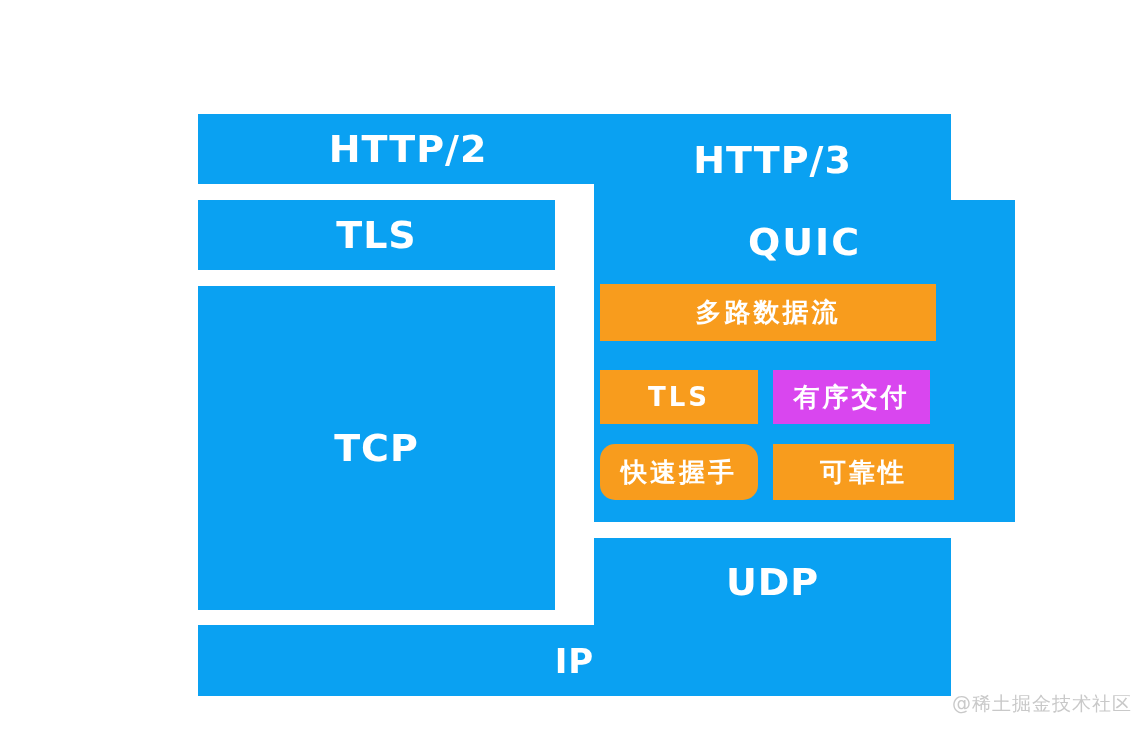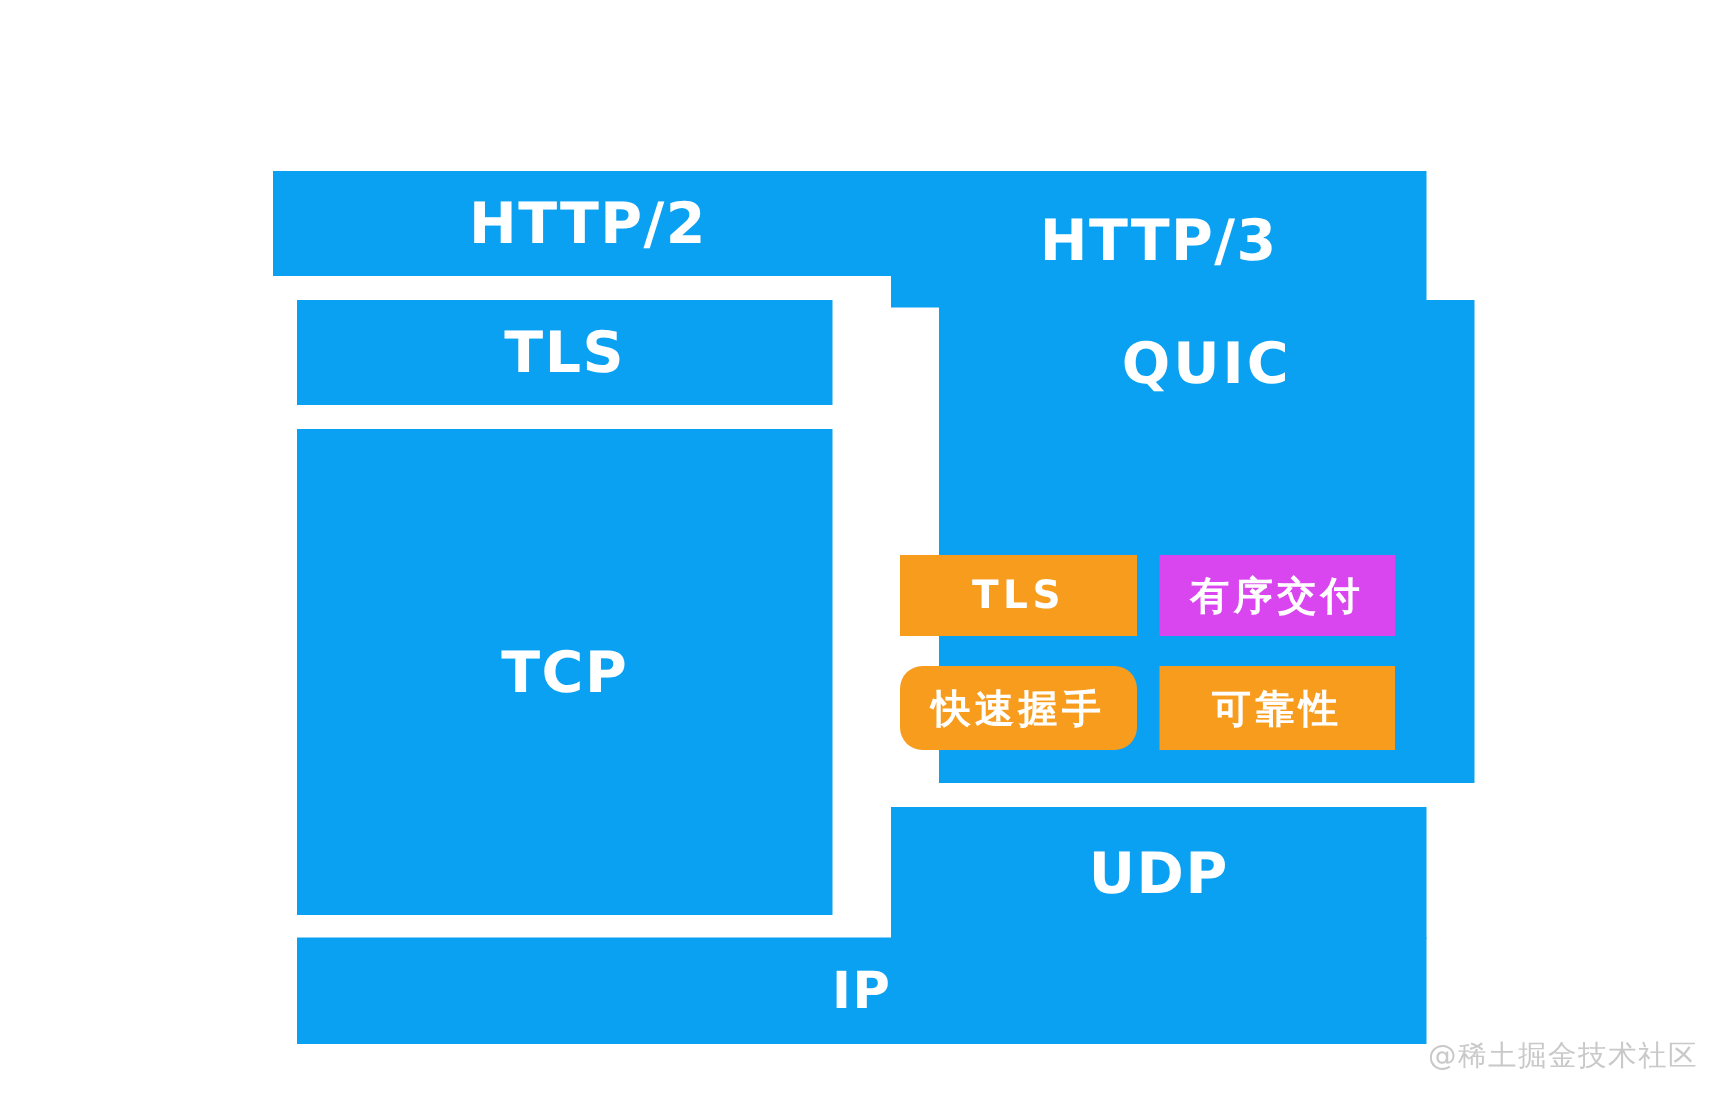--- a/index.html
+++ b/index.html
@@ -17,39 +17,39 @@
     font-weight:700;
     letter-spacing:1px;
   }
   .blue   { background:#0aa1f2; }
   .orange { background:#f89c1d; }
   .lbl-lg { font-size:38px; }
   .lbl-md { font-size:34px; }
   .lbl-sm { font-size:26px; letter-spacing:3px; }
 
   
-  #http2-box { left:182px; top:114px; width:420px; height:70px; }
+  #http2-box { left:198px; top:114px; width:420px; height:70px; }
   #tls-box   { left:198px; top:200px; width:357px; height:70px; }
   #tcp-box   { left:198px; top:286px; width:357px; height:324px; }
 
   
   #http3-box { left:594px; top:114px; width:357px; height:91px; }
-  #quic-box  { left:626px; top:200px; width:357px; height:322px; display:block; }
+  #quic-box  { left:594px; top:200px; width:421px; height:322px; display:block; }
   #quic-label{
     height:84px; display:flex; align-items:center; justify-content:center;
     font-size:38px; font-weight:700; color:#fff; letter-spacing:2px;
   }
   #udp-box   { left:594px; top:538px; width:357px; height:88px; }
 
   
   #feature-multiplex   { left:600px; top:284px; width:336px; height:57px; }
   #feature-tls         { left:600px; top:370px; width:158px; height:54px; }
   #feature-ordered     { left:773px; top:370px; width:157px; height:54px; }
   #feature-handshake   { left:600px; top:444px; width:158px; height:56px;border-radius:15px; }
-  #feature-reliability { left:773px; top:444px; width:157px; height:56px; }
+  #feature-reliability { left:773px; top:444px; width:181px; height:56px; }
 
   
   #ip-box { left:198px; top:625px; width:753px; height:71px; }
 
   
   #watermark {
     position:absolute;
     left:952px; top:691px;
     font-size:19px;
     color:#c9c9c9;
@@ -68,20 +68,21 @@
   <div id="tls-box" class="box blue lbl-lg" style="background: rgb(10, 161, 242);">TLS</div>
 
   <div id="tcp-box" class="box blue lbl-lg" style="background: rgb(10, 161, 242);">TCP</div>
 
   <div id="http3-box" class="box blue lbl-lg" style="background: rgb(10, 161, 242);">HTTP/3</div>
 
   <div id="quic-box" class="box blue" style="background: rgb(10, 161, 242);">
     <div id="quic-label">QUIC</div>
   </div>
 
+  <div id="feature-multiplex" class="box orange lbl-sm" style="background: rgb(248, 156, 29);">多路数据流</div>
 
   <div id="feature-tls" class="box orange lbl-sm" style="background: rgb(248, 156, 29);">TLS</div>
 
   <div id="feature-ordered" class="box orange lbl-sm" style="background: #d946ef;">有序交付</div>
 
   <div id="feature-handshake" class="box orange lbl-sm" style="background: rgb(248, 156, 29);">快速握手</div>
 
   <div id="feature-reliability" class="box orange lbl-sm" style="background: rgb(248, 156, 29);">可靠性</div>
 
   <div id="udp-box" class="box blue lbl-lg" style="background: rgb(10, 161, 242);">UDP</div>

